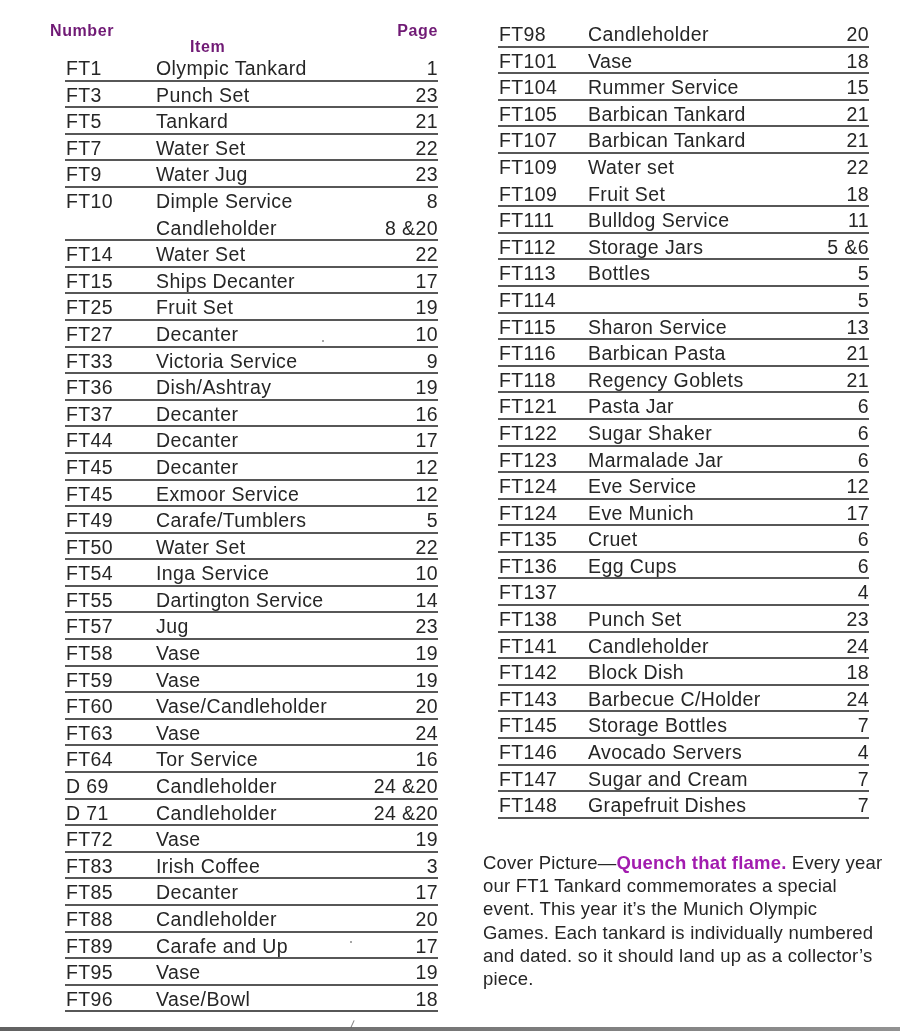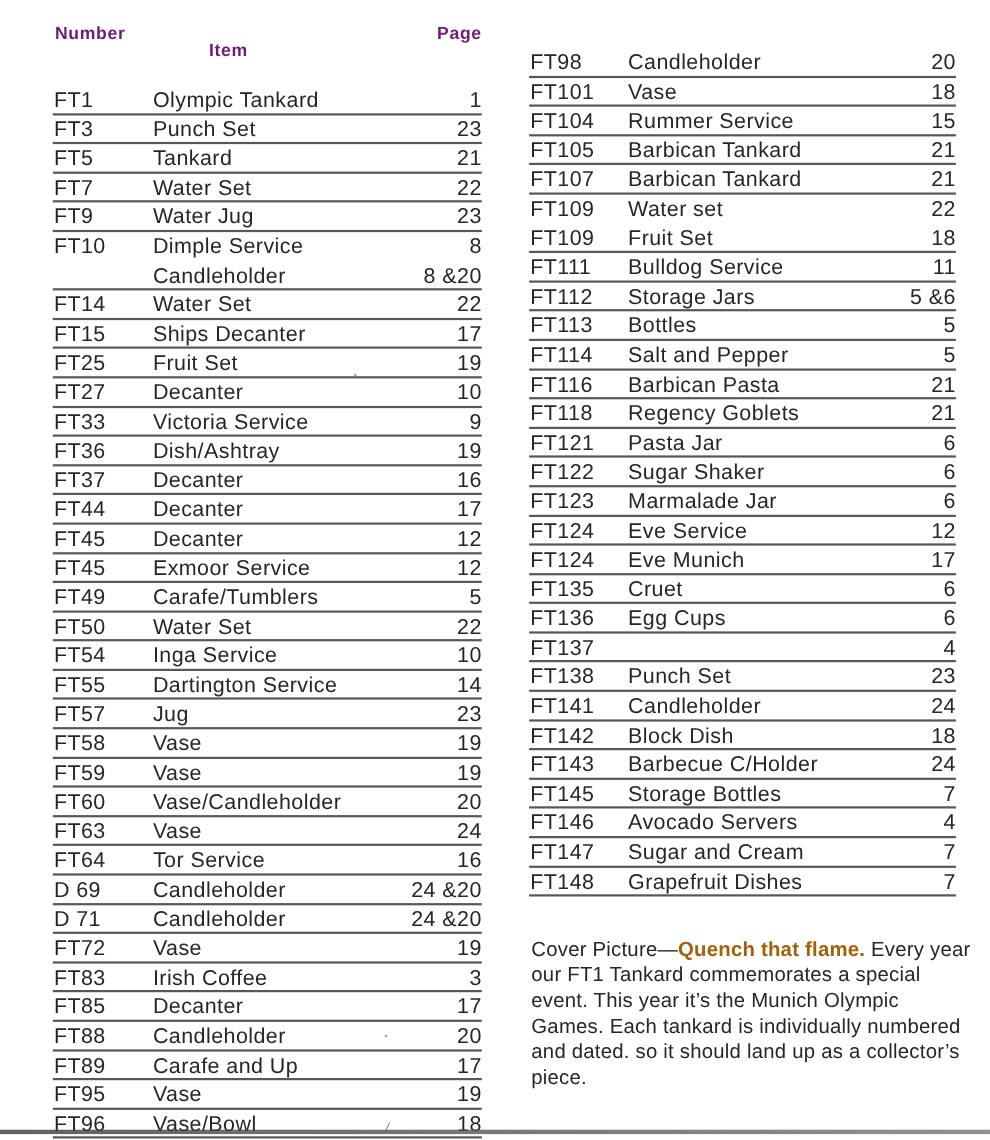--- a/index.html
+++ b/index.html
@@ -32,23 +32,22 @@
       font-size: 16px;
       letter-spacing: 0.6px;
       color: #701a75;
     }
     .header-row .h-num { position: absolute; left: 2px; }
     .header-row .h-item { position: absolute; left: 142px; margin-top: 16px; }
     .header-row .h-page { position: absolute; right: 0; }
 
     .rows {
       position: absolute;
-      left: 0;
+      left: 17px;
       right: 0;
-      margin-top: 23px;
     }
     .col-left .rows { top: 55px; }
     .col-right .rows { top: 21px; }
 
     .row {
       position: relative;
       height: 26.6px;
       font-size: 19.5px;
       line-height: 26px;
       color: #262626;
@@ -72,21 +71,21 @@
     .cover-text {
       position: absolute;
       left: 483px;
       top: 851px;
       width: 400px;
       font-size: 18.5px;
       line-height: 23.2px;
       color: #262626;
       letter-spacing: 0.2px;
     }
-    .cover-text .bold { font-weight: bold; color: #a16207; }
+    .cover-text .bold { font-weight: bold; color: #a21caf; }
 
     .bottom-rule {
       position: absolute;
       left: 0;
       right: 0;
       top: 1027px;
       height: 4px;
       background: linear-gradient(90deg, #3a3a3a 0%, #555 50%, #777 100%);
       opacity: 0.8;
     }
@@ -338,22 +337,26 @@
         <span class="item">Storage Jars</span>
         <span class="page">5 &amp;6</span>
       </div>
       <div class="row ruled">
         <span class="num">FT113</span>
         <span class="item">Bottles</span>
         <span class="page">5</span>
       </div>
       <div class="row ruled">
         <span class="num">FT114</span>
-        <span class="item">Salt and Pepper</span>
         <span class="page">5</span>
+      </div>
+      <div class="row ruled">
+        <span class="num">FT115</span>
+        <span class="item">Sharon Service</span>
+        <span class="page">13</span>
       </div>
       <div class="row ruled">
         <span class="num">FT116</span>
         <span class="item">Barbican Pasta</span>
         <span class="page">21</span>
       </div>
       <div class="row ruled">
         <span class="num">FT118</span>
         <span class="item">Regency Goblets</span>
         <span class="page">21</span>

